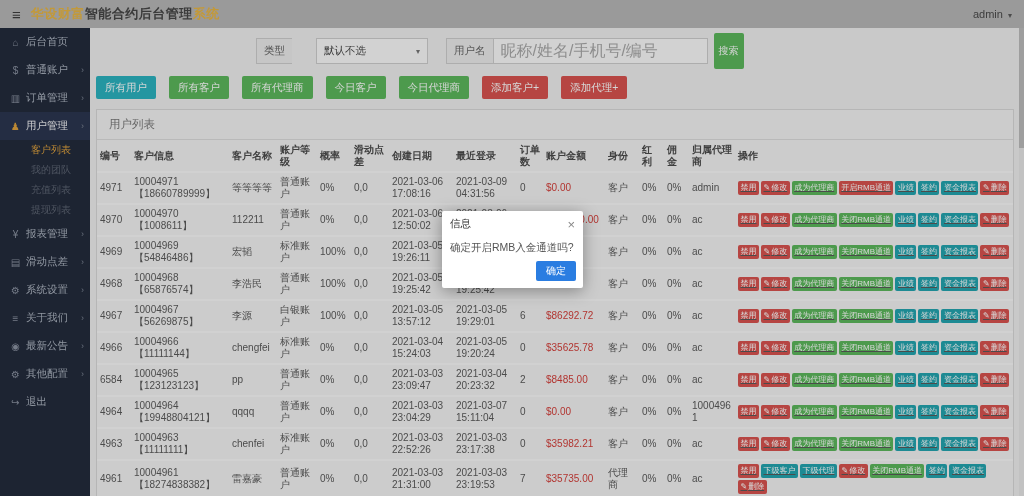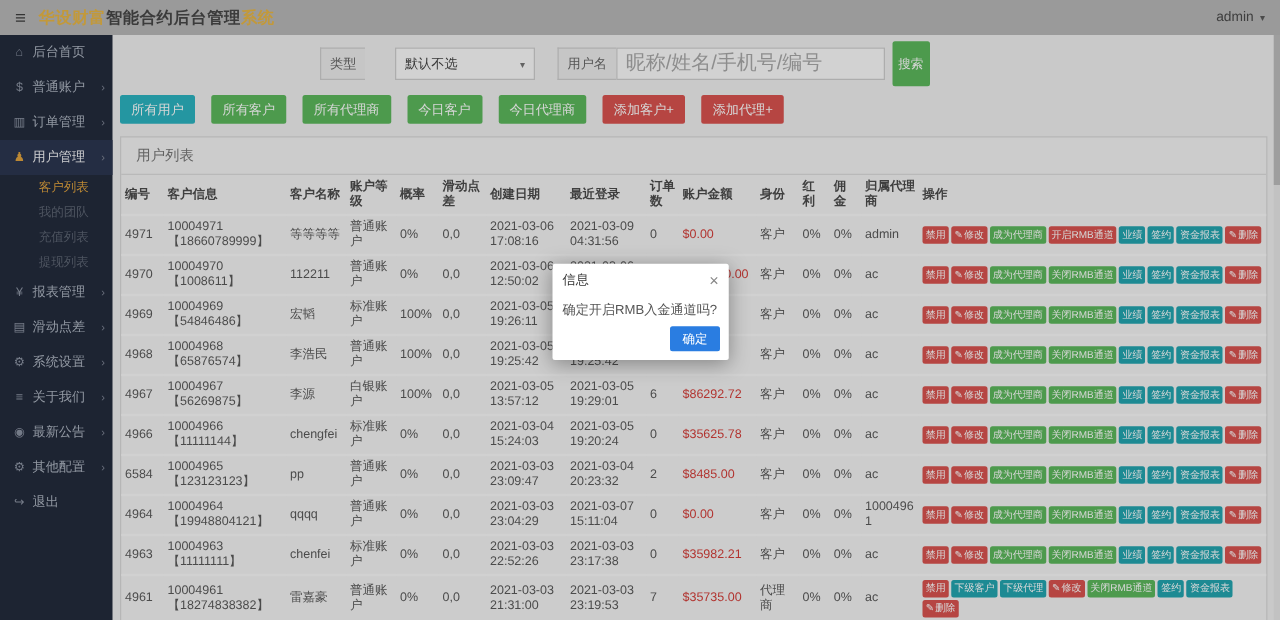--- a/index.html
+++ b/index.html
@@ -56,21 +56,21 @@
 
   .panel{margin:10px 10px 0 6px;background:#f3f3f3;border:1px solid #d9d9d9;min-height:600px;}
   .panel-title{font-size:11.5px;color:#777;padding:7px 12px;border-bottom:1px solid #ddd;}
 
   table.grid{width:100%;border-collapse:collapse;table-layout:fixed;}
   .grid th{font-size:10px;color:#4c4c4c;font-weight:bold;text-align:left;
     padding:4px 3px;vertical-align:middle;line-height:1.15;}
   .grid td{font-size:10px;color:#5a5a5a;padding:3px 3px;vertical-align:middle;
     line-height:1.2;border-top:2px solid #fafafa;height:29px;word-wrap:break-word;}
   .grid td.money{color:#d43f3a;}
-  .acts{display:flex;flex-wrap:wrap;gap:2px;align-items:center;}
+  .acts{display:flex;flex-wrap:wrap;gap:2px;align-items:center;text-decoration:underline;}
   .abtn{border:none;border-radius:2px;color:#fff;font-size:8px;line-height:1;
     padding:3px 2.5px;cursor:pointer;white-space:nowrap;font-family:inherit;}
   .abtn.red{background:#d9534f;}
   .abtn.green{background:#5cb85c;}
   .abtn.teal{background:#23a5b0;}
   .abtn .pen{font-size:8px;margin-right:1px;}
 
   .vscroll{position:absolute;top:28px;right:0;bottom:0;width:5px;background:#e8e8e8;z-index:11;}
   .vscroll .thumb{position:absolute;top:0;left:0;right:0;height:120px;background:#bdbdbd;}
 

